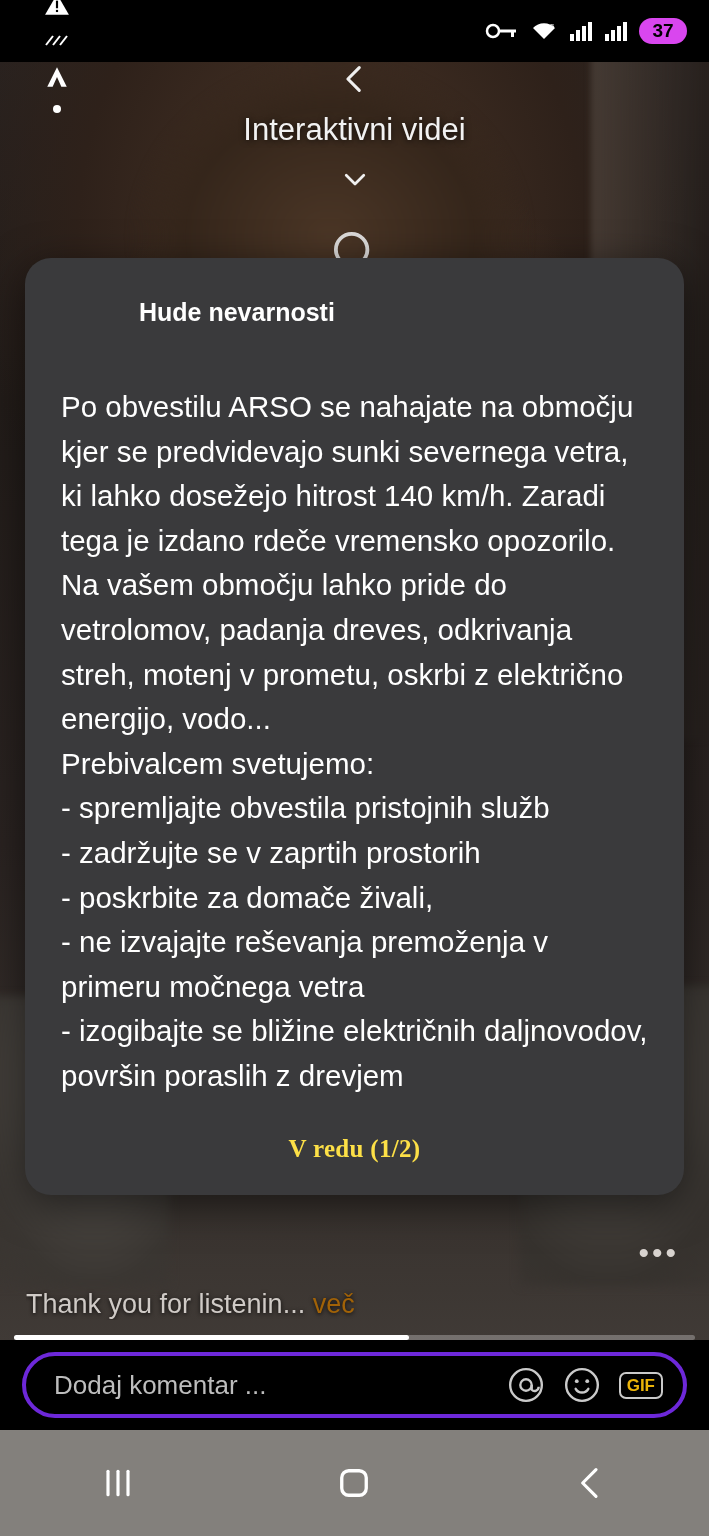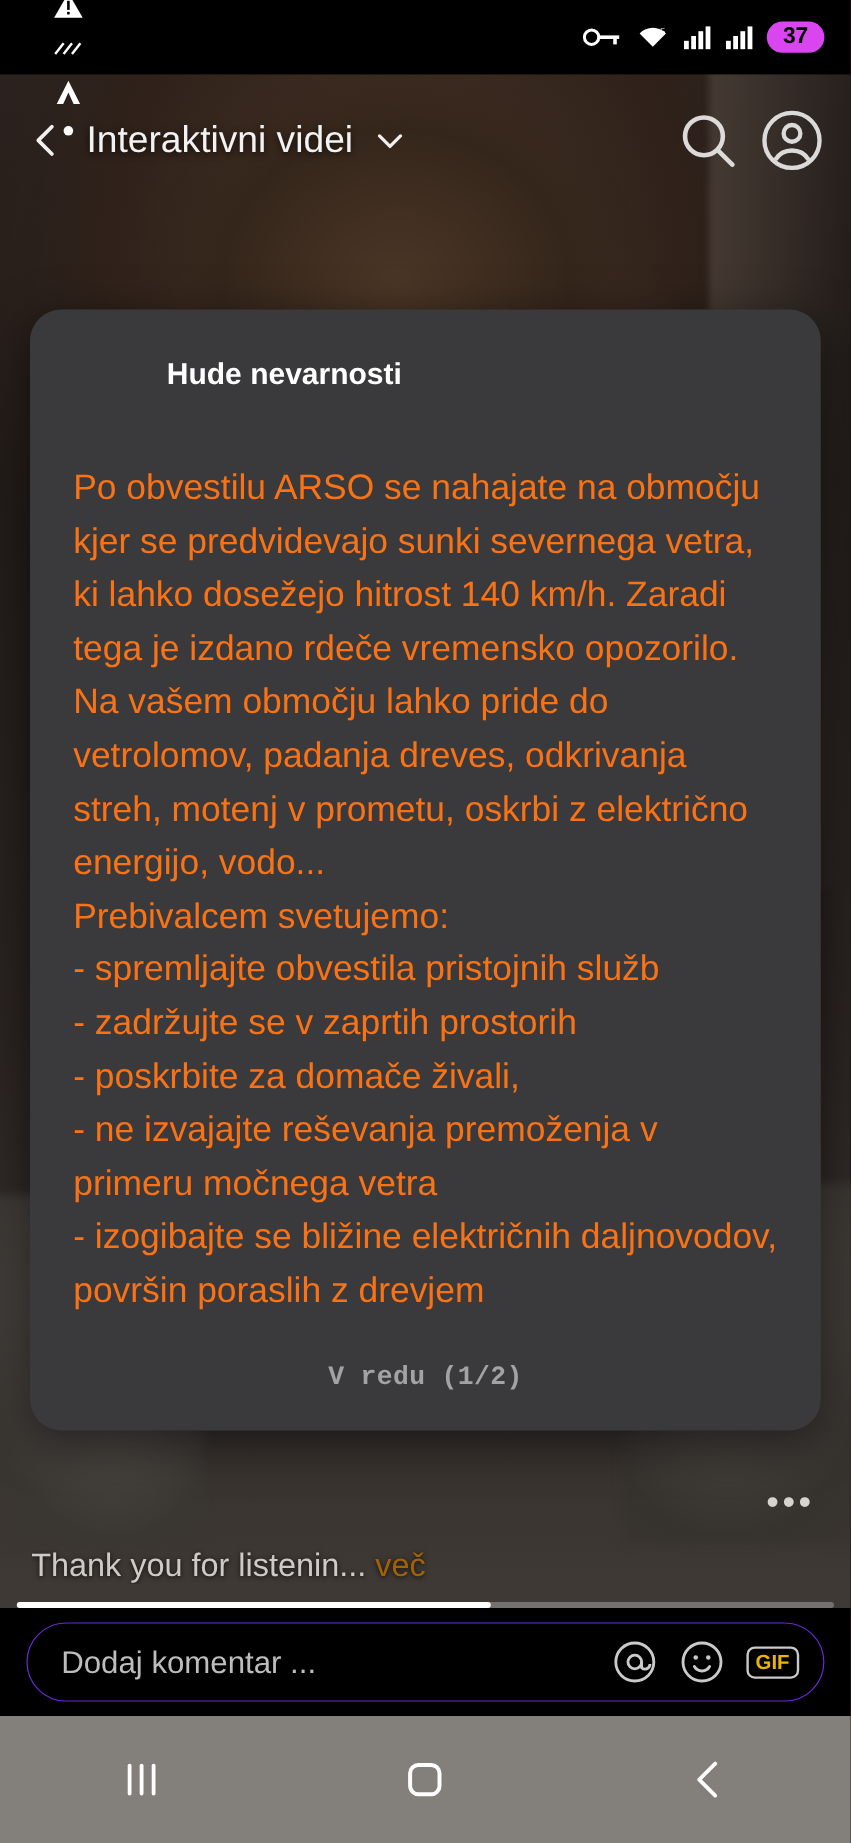--- a/index.html
+++ b/index.html
@@ -65,20 +65,21 @@
     background: #d946ef; color: #000; border-radius: 999px;
     font-size: 19px; font-weight: 700; padding: 3px 11px 4px; line-height: 1;
     min-width: 48px; text-align: center;
   }
 
   
   .appbar {
     position: absolute; top: 62px; left: 0; right: 0; height: 110px;
     display: flex; align-items: center; padding: 0 22px; gap: 16px;
     z-index: 20;
+    flex-direction: column;
   }
   .appbar .title {
     font-size: 31px; color: #f2f2f2; font-weight: 400;
     text-shadow: 0 1px 6px rgba(0,0,0,.7);
   }
   .appbar .spacer { flex: 1; }
   .chev-back { width: 34px; height: 34px; }
   .chev-down { width: 30px; height: 30px; }
   .circ-icon { width: 54px; height: 54px; opacity: .92; }
 
@@ -90,34 +91,34 @@
     border-radius: 26px;
     padding: 40px 30px 26px;
     z-index: 25;
     box-shadow: 0 10px 40px rgba(0,0,0,.55);
   }
   .dialog-title {
     font-size: 25px; font-weight: 700; color: #ffffff;
     margin: 0 0 58px 84px;
   }
   .dialog-body {
-    font-size: 29.5px; line-height: 44.6px; color: #f97316;
+    font-size: 29.5px; line-height: 44.6px; color: #ffffff;
     white-space: pre-wrap;
     padding: 0 6px;
     font-weight: 400;
   }
   .dialog-actions {
     margin-top: 36px; text-align: center; padding-bottom: 6px;
   }
   .btn-ok {
     display: inline-block;
-    color: #a3a3a3; font-size: 22px; font-weight: 700;
+    color: #fde047; font-size: 25px; font-weight: 700;
     letter-spacing: .3px;
     background: none; border: none; cursor: pointer;
-    font-family: Liberation Mono, monospace;
+    font-family: Liberation Serif, serif;
   }
 
   
   .caption {
     position: absolute; left: 26px; bottom: 216px; right: 100px;
     font-size: 27px; color: #cfcac6; z-index: 15;
     text-shadow: 0 1px 4px rgba(0,0,0,.8);
     white-space: nowrap; overflow: hidden;
   }
   .caption .more { color: #a16207; }
@@ -133,21 +134,21 @@
     height: 100%; width: 58%; background: #ffffff; border-radius: 3px;
   }
 
   
   .commentbar {
     position: absolute; left: 0; right: 0; bottom: 106px; height: 90px;
     background: #000; z-index: 18;
     display: flex; align-items: center; padding: 0 22px;
   }
   .comment-input {
-    flex: 1; height: 66px; border: 1px solid #6d28d9; border-radius: 33px;
+    flex: 1; height: 66px; border: 4px solid #6d28d9; border-radius: 33px;
     display: flex; align-items: center; padding: 0 20px 0 28px; gap: 18px;
   }
   .comment-placeholder {
     flex: 1; color: #bdbdbd; font-size: 26px;
   }
   .emoji-ico { width: 38px; height: 38px; opacity: .92; }
   .gif-ico {
     border: 2px solid #c9c9c9; border-radius: 7px;
     font-size: 17px; font-weight: 700; color: #eab308;
     padding: 3px 6px; line-height: 1;

